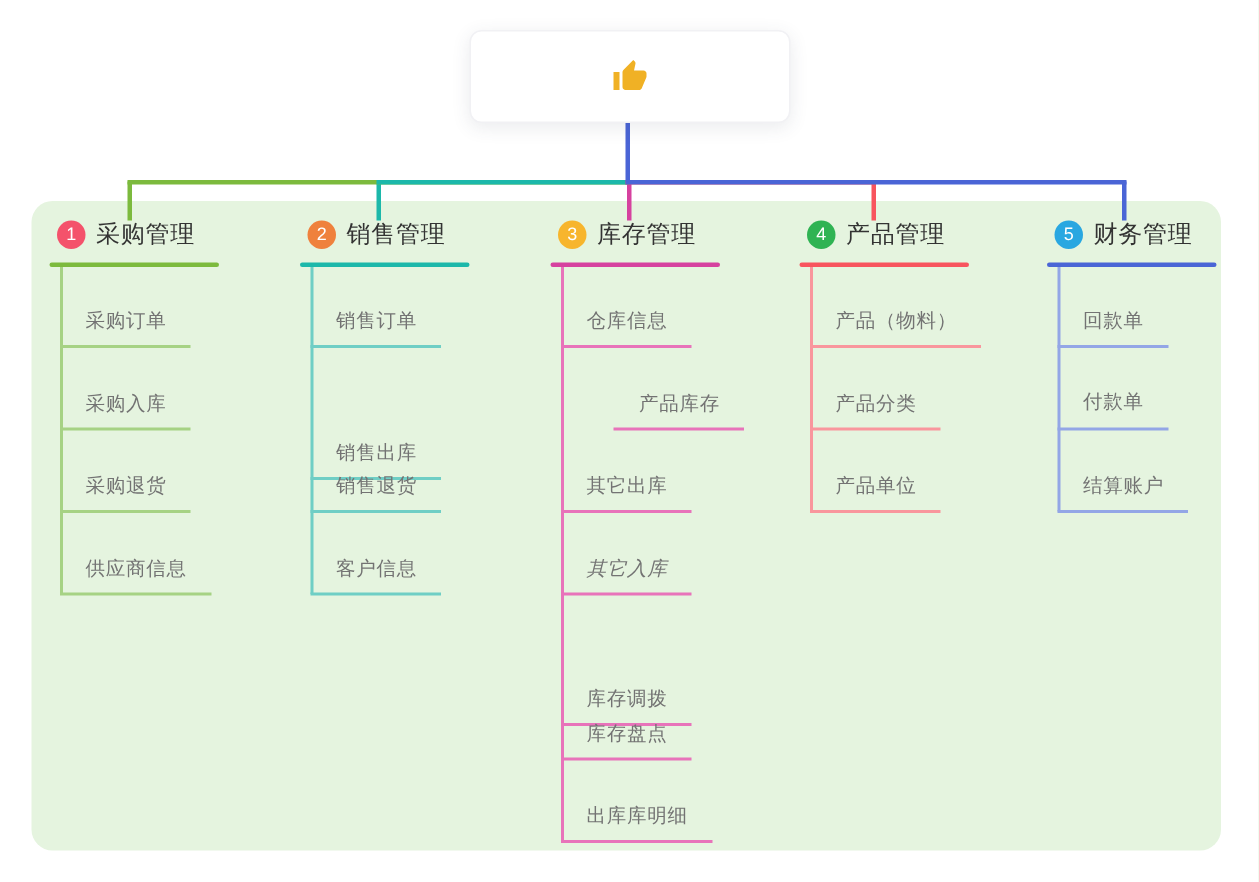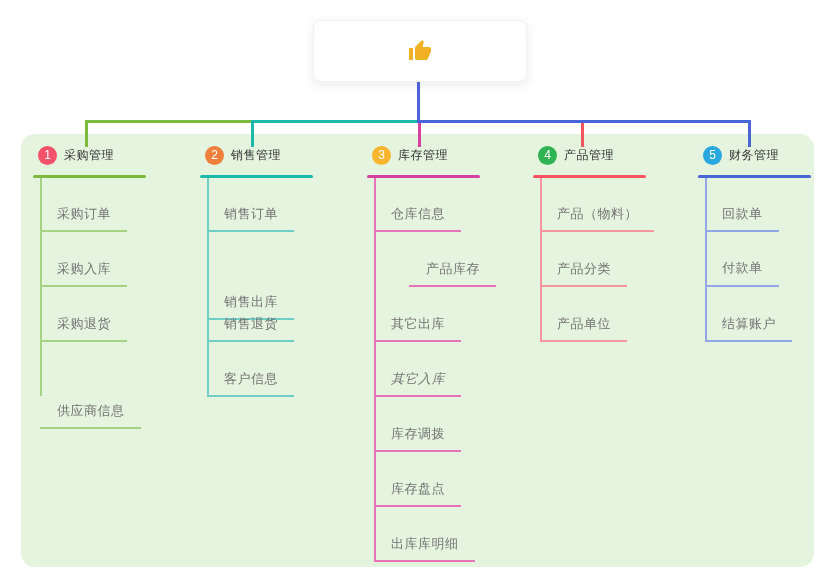--- a/index.html
+++ b/index.html
@@ -51,21 +51,21 @@
 
   .branch-head{
     position:absolute;left:5px;top:12px;
     display:flex;align-items:center;gap:7px;white-space:nowrap;
   }
   .badge{
     width:19px;height:19px;border-radius:50%;
     color:#ffffff;font-size:12px;line-height:19px;text-align:center;
     flex:0 0 19px;
   }
-  .branch-label{font-size:12px;color:#333333;letter-spacing:.5px;text-align:right;}
+  .branch-label{font-size:16px;color:#333333;letter-spacing:.5px;text-align:right;}
 
   .t-underline{
     position:absolute;left:0;top:41px;width:113px;height:3px;border-radius:2px;
   }
   .vline{position:absolute;left:7px;top:44px;width:2px;}
   .v4{height:218px;}
   .v7{height:383px;}
   .v3{height:163px;}
 
   .child{
@@ -107,21 +107,21 @@
   <div class="branch bx1">
     <div class="branch-head">
       <span class="badge" style="background-color: rgb(244, 82, 107);">1</span>
       <span class="branch-label">采购管理</span>
     </div>
     <div class="t-underline" style="background-color: rgb(124, 186, 61);"></div>
     <div class="vline v4" style="background-color: rgb(166, 210, 132);"></div>
     <div class="child c0" style="border-bottom-color: rgb(166, 210, 132);">采购订单</div>
     <div class="child c1" style="border-bottom-color: rgb(166, 210, 132);">采购入库</div>
     <div class="child c2" style="border-bottom-color: rgb(166, 210, 132);">采购退货</div>
-    <div class="child c3" style="border-bottom-color: rgb(166, 210, 132); margin-top: 32px;">供应商信息</div>
+    <div class="child c3" style="border-bottom-color: rgb(166, 210, 132);">供应商信息</div>
   </div>
 
   <div class="branch bx2">
     <div class="branch-head">
       <span class="badge" style="background-color: rgb(239, 129, 61);">2</span>
       <span class="branch-label">销售管理</span>
     </div>
     <div class="t-underline" style="background-color: rgb(28, 184, 170);"></div>
     <div class="vline v4" style="background-color: rgb(111, 206, 197);"></div>
     <div class="child c0" style="border-bottom-color: rgb(111, 206, 197);">销售订单</div>
@@ -134,21 +134,21 @@
     <div class="branch-head">
       <span class="badge" style="background-color: rgb(247, 181, 45);">3</span>
       <span class="branch-label">库存管理</span>
     </div>
     <div class="t-underline" style="background-color: rgb(214, 65, 159);"></div>
     <div class="vline v7" style="background-color: rgb(232, 115, 186);"></div>
     <div class="child c0" style="border-bottom-color: rgb(232, 115, 186);">仓库信息</div>
     <div class="child c1" style="border-bottom-color: rgb(232, 115, 186); margin-left: 35px;">产品库存</div>
     <div class="child c2" style="border-bottom-color: rgb(232, 115, 186);">其它出库</div>
     <div class="child c3" style="border-bottom-color: rgb(232, 115, 186); font-style: italic;">其它入库</div>
-    <div class="child c4" style="border-bottom-color: rgb(232, 115, 186);">库存调拨</div>
+    <div class="child c4" style="border-bottom-color: rgb(232, 115, 186); margin-top: 32px;">库存调拨</div>
     <div class="child c5" style="border-bottom-color: rgb(232, 115, 186);">库存盘点</div>
     <div class="child c6" style="border-bottom-color: rgb(232, 115, 186);">出库库明细</div>
   </div>
 
   <div class="branch bx4">
     <div class="branch-head">
       <span class="badge" style="background-color: rgb(47, 179, 83);">4</span>
       <span class="branch-label">产品管理</span>
     </div>
     <div class="t-underline" style="background-color: rgb(248, 84, 94);"></div>

